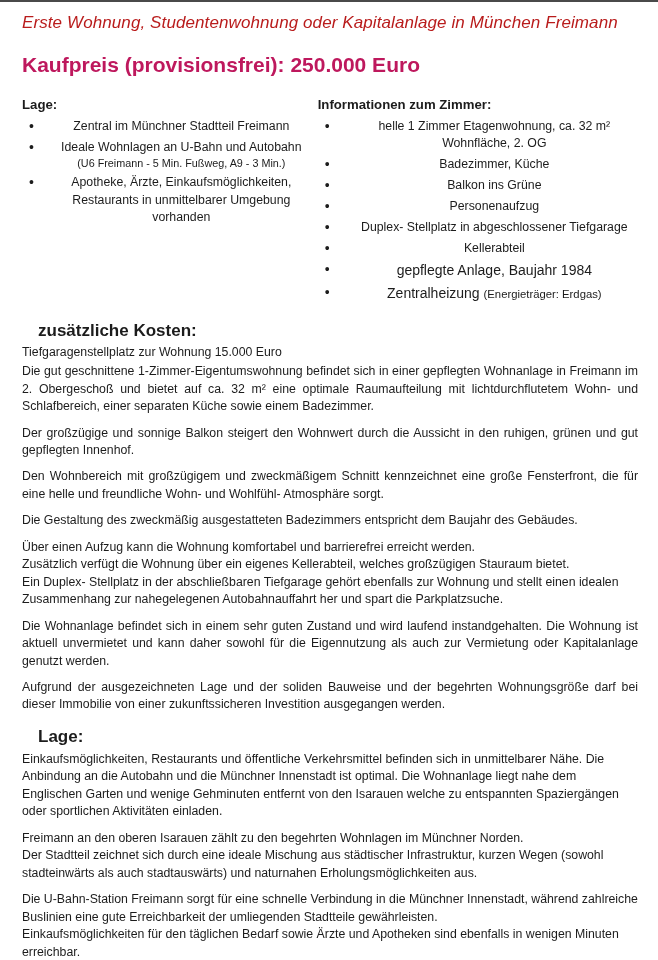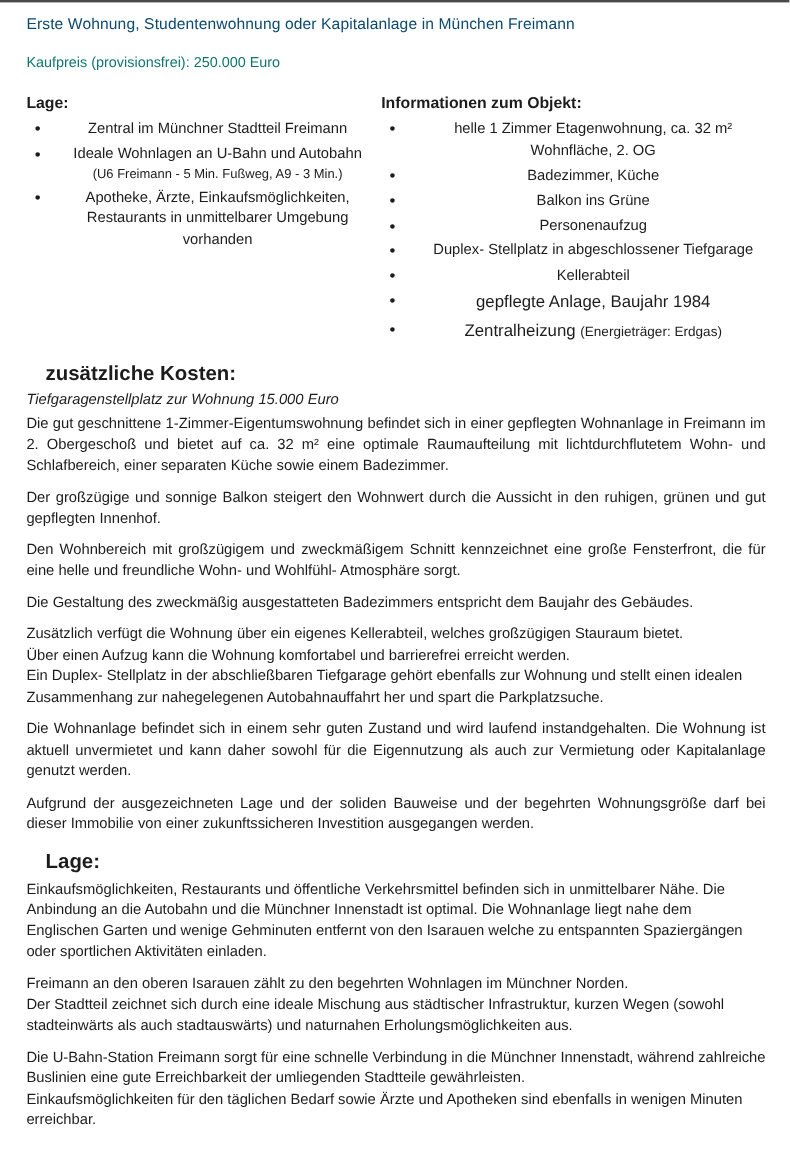--- a/index.html
+++ b/index.html
@@ -17,31 +17,32 @@
   .scan-line {
     height: 2px;
     background: #4a4a4a;
     width: 100%;
   }
   .page {
     padding: 5px 20px 8px 22px;
     box-sizing: border-box;
   }
   h1.doc-title {
-    font-size: 13px;
+    font-size: 17px;
     font-weight: 400;
     margin: 4px 0 0 0;
     letter-spacing: 0.1px;
-    color: #0c4a6e;
+    color: #b91c1c;
+    font-style: italic;
   }
   .price {
-    font-size: 12px;
-    font-weight: 400;
+    font-size: 21px;
+    font-weight: 700;
     margin: 15px 0 0 0;
-    color: #0f766e;
+    color: #be185d;
   }
   .columns {
     display: flex;
     margin-top: 16px;
   }
   .col-left  { flex: 0 0 48%; padding-right: 10px; box-sizing: border-box; }
   .col-right { flex: 0 0 52%; box-sizing: border-box; }
   .col-heading {
     font-weight: 700;
     font-size: 13.2px;
@@ -69,21 +70,21 @@
     font-size: 10.8px;
     line-height: 1.35;
   }
   li.lg { font-size: 14px; margin-bottom: 4.5px; }
   li.lg .note { font-size: 11.3px; margin-top: 16px; }
   .section-heading {
     font-weight: 700;
     font-size: 17px;
     margin: 11px 0 1px 16px;
   }
-  .plain-line { margin: 0; font-style: italic; }
+  .plain-line { margin: 0; }
   .para {
     margin: 0 0 9px 0;
   }
   .para.justify { text-align: justify; }
   .para:last-child { margin-bottom: 0; }
   .desc-block { margin-top: 2px; }
 </style>
 </head>
 <body>
 
@@ -107,21 +108,21 @@
           <span>Ideale Wohnlagen an U-Bahn und Autobahn</span>
           <div class="bullet-sub">(U6 Freimann - 5 Min. Fußweg, A9 - 3 Min.)</div>
         </li>
         <li>
           <span>Apotheke, Ärzte, Einkaufsmöglichkeiten, Restaurants in unmittelbarer Umgebung vorhanden</span>
         </li>
       </ul>
     </div>
 
     <div class="col-right">
-      <div class="col-heading">Informationen zum Objekt:</div>
+      <div class="col-heading">Informationen zum Zimmer:</div>
       <ul class="bullets">
         <li>
           <span>helle 1 Zimmer Etagenwohnung, ca. 32 m² Wohnfläche, 2. OG</span>
         </li>
         <li>
           <span>Badezimmer, Küche</span>
         </li>
         <li>
           <span>Balkon ins Grüne</span>
         </li>
@@ -159,22 +160,22 @@
       <p class="para justify">
         <span>Der großzügige und sonnige Balkon steigert den Wohnwert durch die Aussicht in den ruhigen, grünen und gut gepflegten Innenhof.</span>
       </p>
       <p class="para justify">
         <span>Den Wohnbereich mit großzügigem und zweckmäßigem Schnitt kennzeichnet eine große Fensterfront, die für eine helle und freundliche Wohn- und Wohlfühl- Atmosphäre sorgt.</span>
       </p>
       <p class="para">
         <span style="display:block">Die Gestaltung des zweckmäßig ausgestatteten Badezimmers entspricht dem Baujahr des Gebäudes.</span>
       </p>
       <p class="para">
+        <span style="display:block">Über einen Aufzug kann die Wohnung komfortabel und barrierefrei erreicht werden.</span>
         <span style="display:block">Zusätzlich verfügt die Wohnung über ein eigenes Kellerabteil, welches großzügigen Stauraum bietet.</span>
-        <span style="display:block">Über einen Aufzug kann die Wohnung komfortabel und barrierefrei erreicht werden.</span>
         <span style="display:block">Ein Duplex- Stellplatz in der abschließbaren Tiefgarage gehört ebenfalls zur Wohnung und stellt einen idealen Zusammenhang zur nahegelegenen Autobahnauffahrt her und spart die Parkplatzsuche.</span>
       </p>
       <p class="para justify">
         <span>Die Wohnanlage befindet sich in einem sehr guten Zustand und wird laufend instandgehalten. Die Wohnung ist aktuell unvermietet und kann daher sowohl für die Eigennutzung als auch zur Vermietung oder Kapitalanlage genutzt werden.</span>
       </p>
       <p class="para justify">
         <span>Aufgrund der ausgezeichneten Lage und der soliden Bauweise und der begehrten Wohnungsgröße darf bei dieser Immobilie von einer zukunftssicheren Investition ausgegangen werden.</span>
       </p>
     </div>
   </div>

